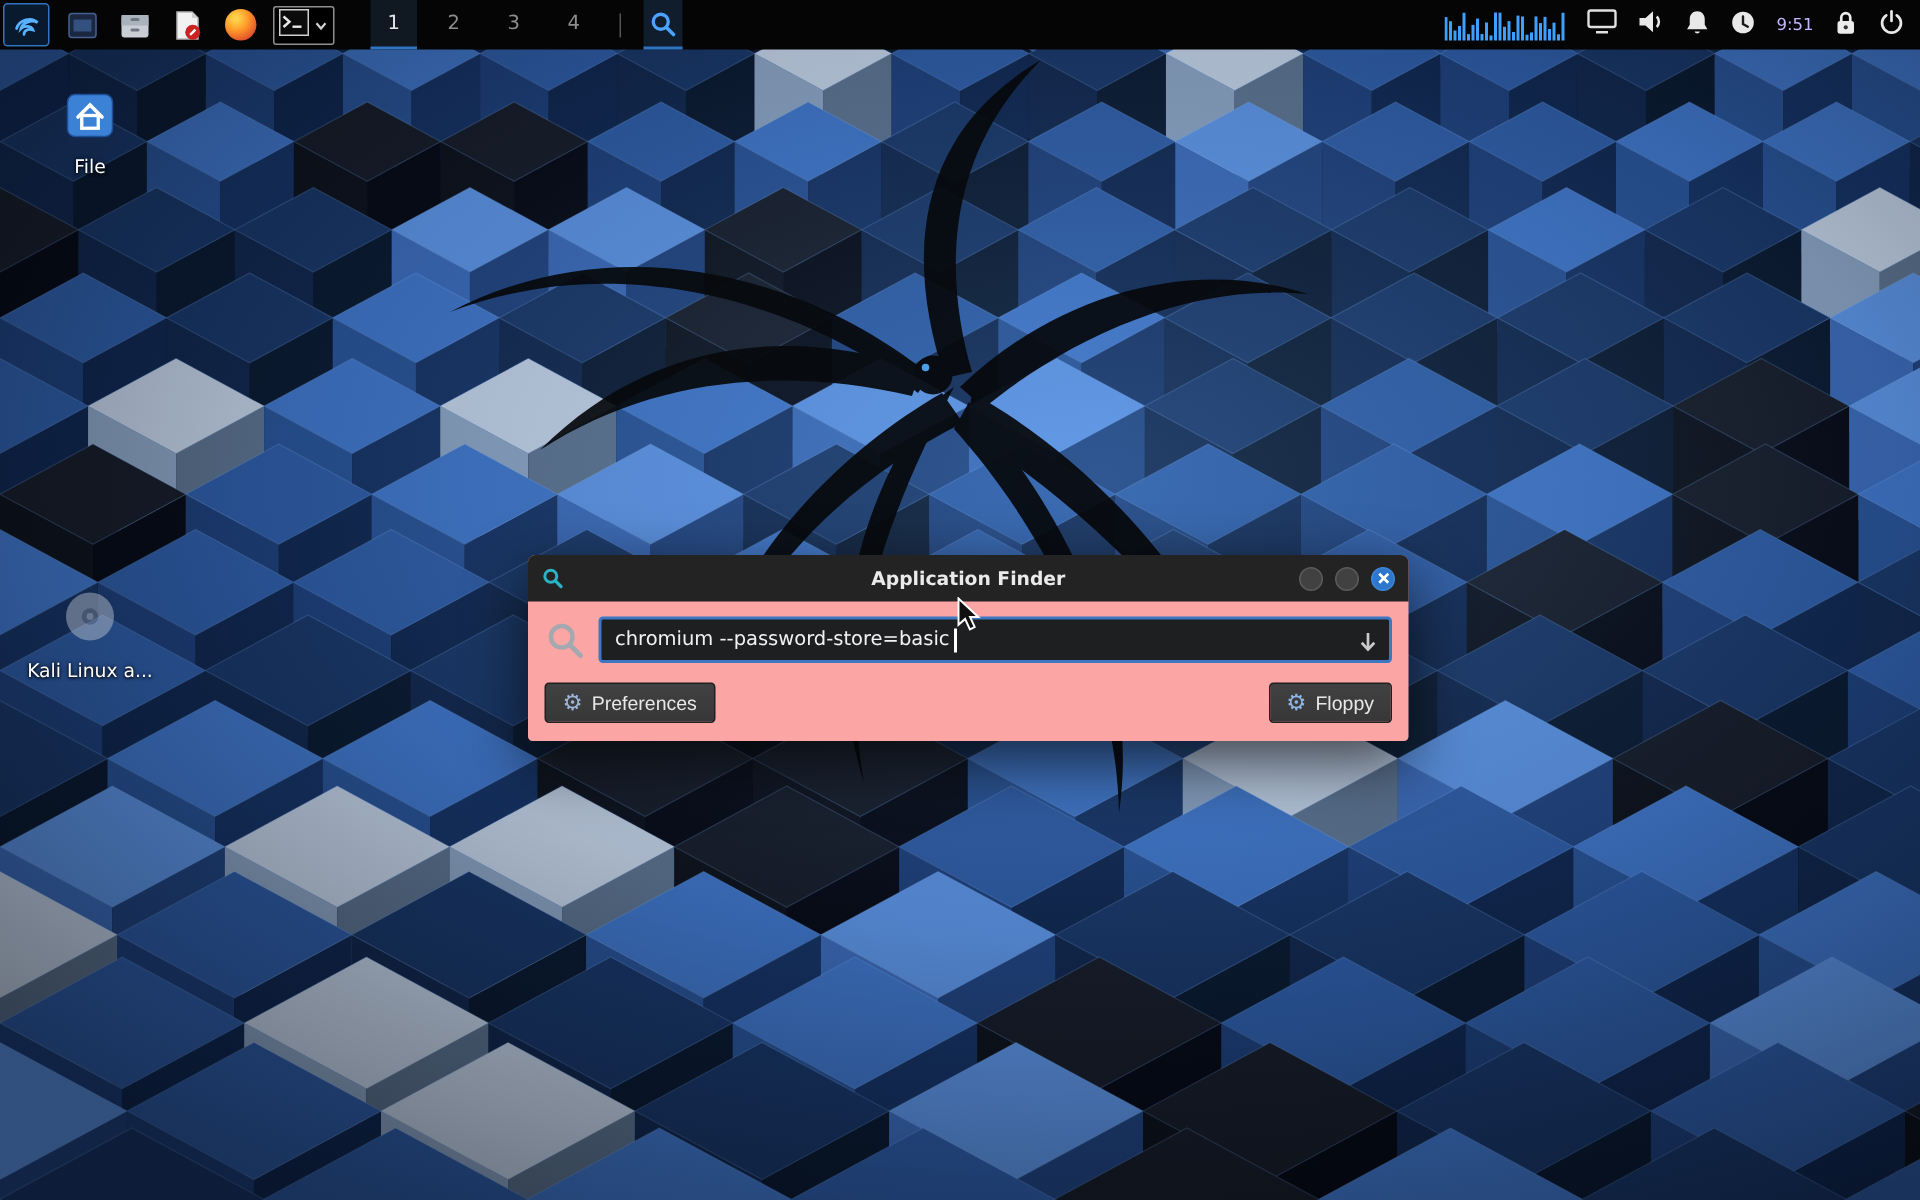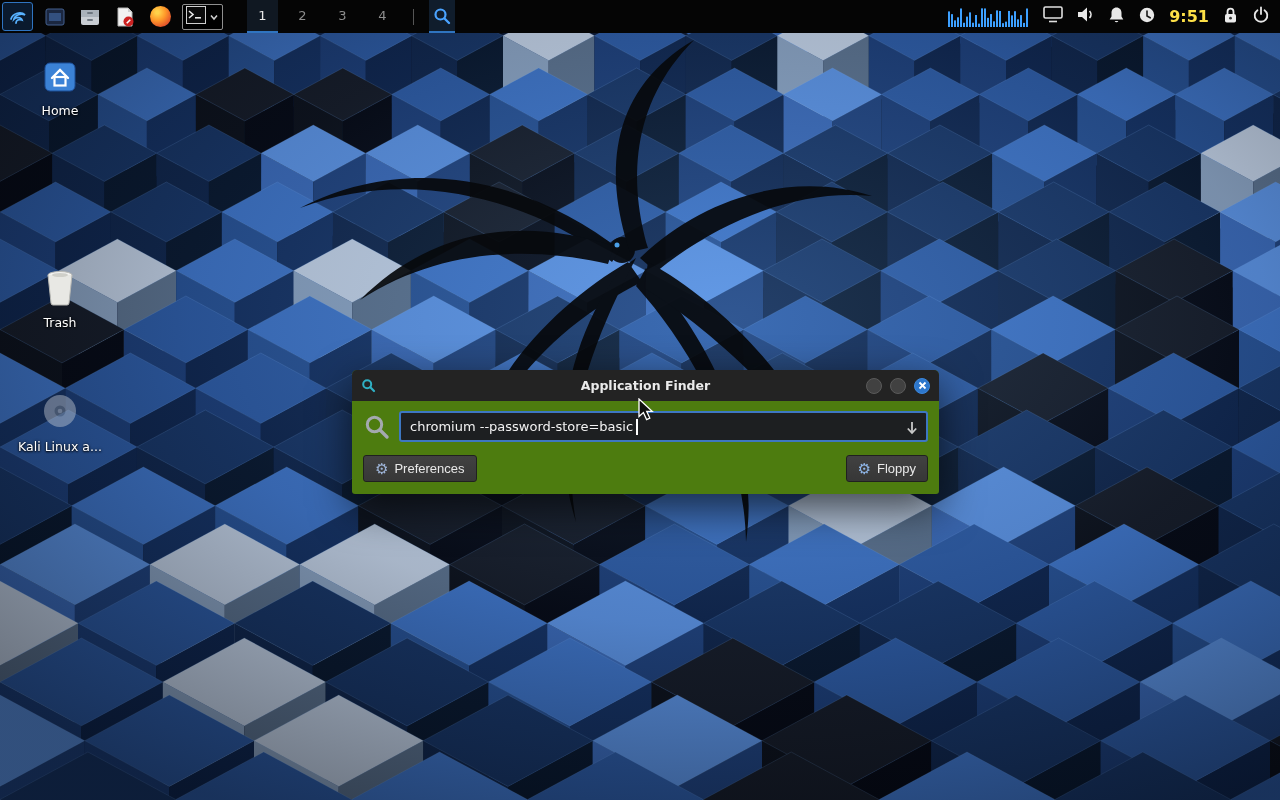--- a/index.html
+++ b/index.html
@@ -25,32 +25,32 @@
   .logo-tile { width:31px; height:29px; background:#0a1a2e; border:1px solid #2f74c0;
                border-radius:3px; display:flex; align-items:center; justify-content:center; }
   .launcher { width:26px; height:29px; display:flex; align-items:center; justify-content:center; }
   .term-combo { display:flex; align-items:center; border:1px solid #8f8f8f; height:26px;
                 padding:0 3px; gap:3px; background:#000; border-radius:2px; }
   .ws { width:31px; height:33px; display:flex; align-items:center; justify-content:center;
         color:#8d8d8d; font-size:13px; border-bottom:2px solid transparent; }
   .ws.active { color:#e8e8e8; border-bottom:2px solid #2f74c0; background:#101822; }
   .psep { width:1px; height:16px; background:#555; margin:0 6px; }
   .launcher.active { border-bottom:2px solid #2f74c0; background:#101d2c; height:33px; }
-  .clock { font-size:16px; color:#fde047;font-weight:bold; }
+  .clock { font-size:11px; color:#c4b5fd; }
 
   
   .desk-icon { position:absolute; left:0; width:120px; text-align:center; z-index:5; }
   .desk-icon .ic { display:flex; justify-content:center; }
   .desk-icon .lbl { margin-top:9px; font-size:12.5px; color:#ffffff;
                     text-shadow:0 1px 2px rgba(0,0,0,0.95), 0 0 3px rgba(0,0,0,0.8); }
 
   
   #finder { position:absolute; left:352px; top:370px; width:587px; z-index:20;
             border-radius:5px 5px 3px 3px; box-shadow:0 14px 40px rgba(0,0,0,0.65);
-            background:#4d7c0f; }
+            background:#fca5a5; }
   #finder .titlebar { height:31px; background:#232323; border-radius:5px 5px 0 0;
             display:flex; align-items:center; padding:0 9px; position:relative; }
   #finder .title { position:absolute; left:0; right:0; text-align:center;
             font-size:12.5px; font-weight:bold; color:#eaeaea; pointer-events:none; }
   .winbtns { margin-left:auto; display:flex; gap:8px; z-index:2; }
   .winbtn { width:16px; height:16px; border-radius:50%; background:#414141;
             border:1px solid #5a5a5a; display:flex; align-items:center; justify-content:center; }
   .winbtn.close { background:#2d77cc; border-color:#3c86da; }
   #finder .body { padding:10px 11px 12px 11px;border-radius:21px; }
   .search-row { display:flex; align-items:center; gap:8px; margin-bottom:13px; }
@@ -809,34 +809,24 @@
 
   <div class="desk-icon" style="top:60px">
     <div class="ic">
       <svg width="36" height="34" viewBox="0 0 36 34">
         <rect x="3" y="3" width="30" height="28" rx="5" fill="#3b82d6"></rect>
         <rect x="3" y="3" width="30" height="28" rx="5" fill="none" stroke="#1d4e96"></rect>
         <path d="M10 18 L18 10 L26 18" fill="none" stroke="#ffffff" stroke-width="2.4" stroke-linecap="round"></path>
         <rect x="12.5" y="17" width="11" height="8.5" fill="none" stroke="#ffffff" stroke-width="2.2"></rect>
       </svg>
     </div>
-    <div class="lbl">Home</div>
+    <div class="lbl">File</div>
   </div>
 
 
-  <div class="desk-icon" style="top:268px">
-    <div class="ic">
-      <svg width="34" height="38" viewBox="0 0 34 38">
-        <ellipse cx="17" cy="7" rx="12" ry="3.5" fill="#f2f2f0" stroke="#b9b9b4"></ellipse>
-        <path d="M5 7 L8 35 a2 2 0 0 0 2 2 h14 a2 2 0 0 0 2 -2 L29 7" fill="#e8e8e4" stroke="#b9b9b4"></path>
-        <ellipse cx="17" cy="7" rx="8" ry="2" fill="#cfcfc9"></ellipse>
-      </svg>
-    </div>
-    <div class="lbl">Trash</div>
-  </div>
 
   <div class="desk-icon" style="top:392px">
     <div class="ic">
       <svg width="38" height="38" viewBox="0 0 38 38" opacity="0.42">
         <circle cx="19" cy="19" r="16" fill="#cfd4da"></circle>
         <circle cx="19" cy="19" r="5.5" fill="#8e959d"></circle>
         <circle cx="19" cy="19" r="2.3" fill="#e8eaee"></circle>
       </svg>
     </div>
     <div class="lbl">Kali Linux a...</div>

